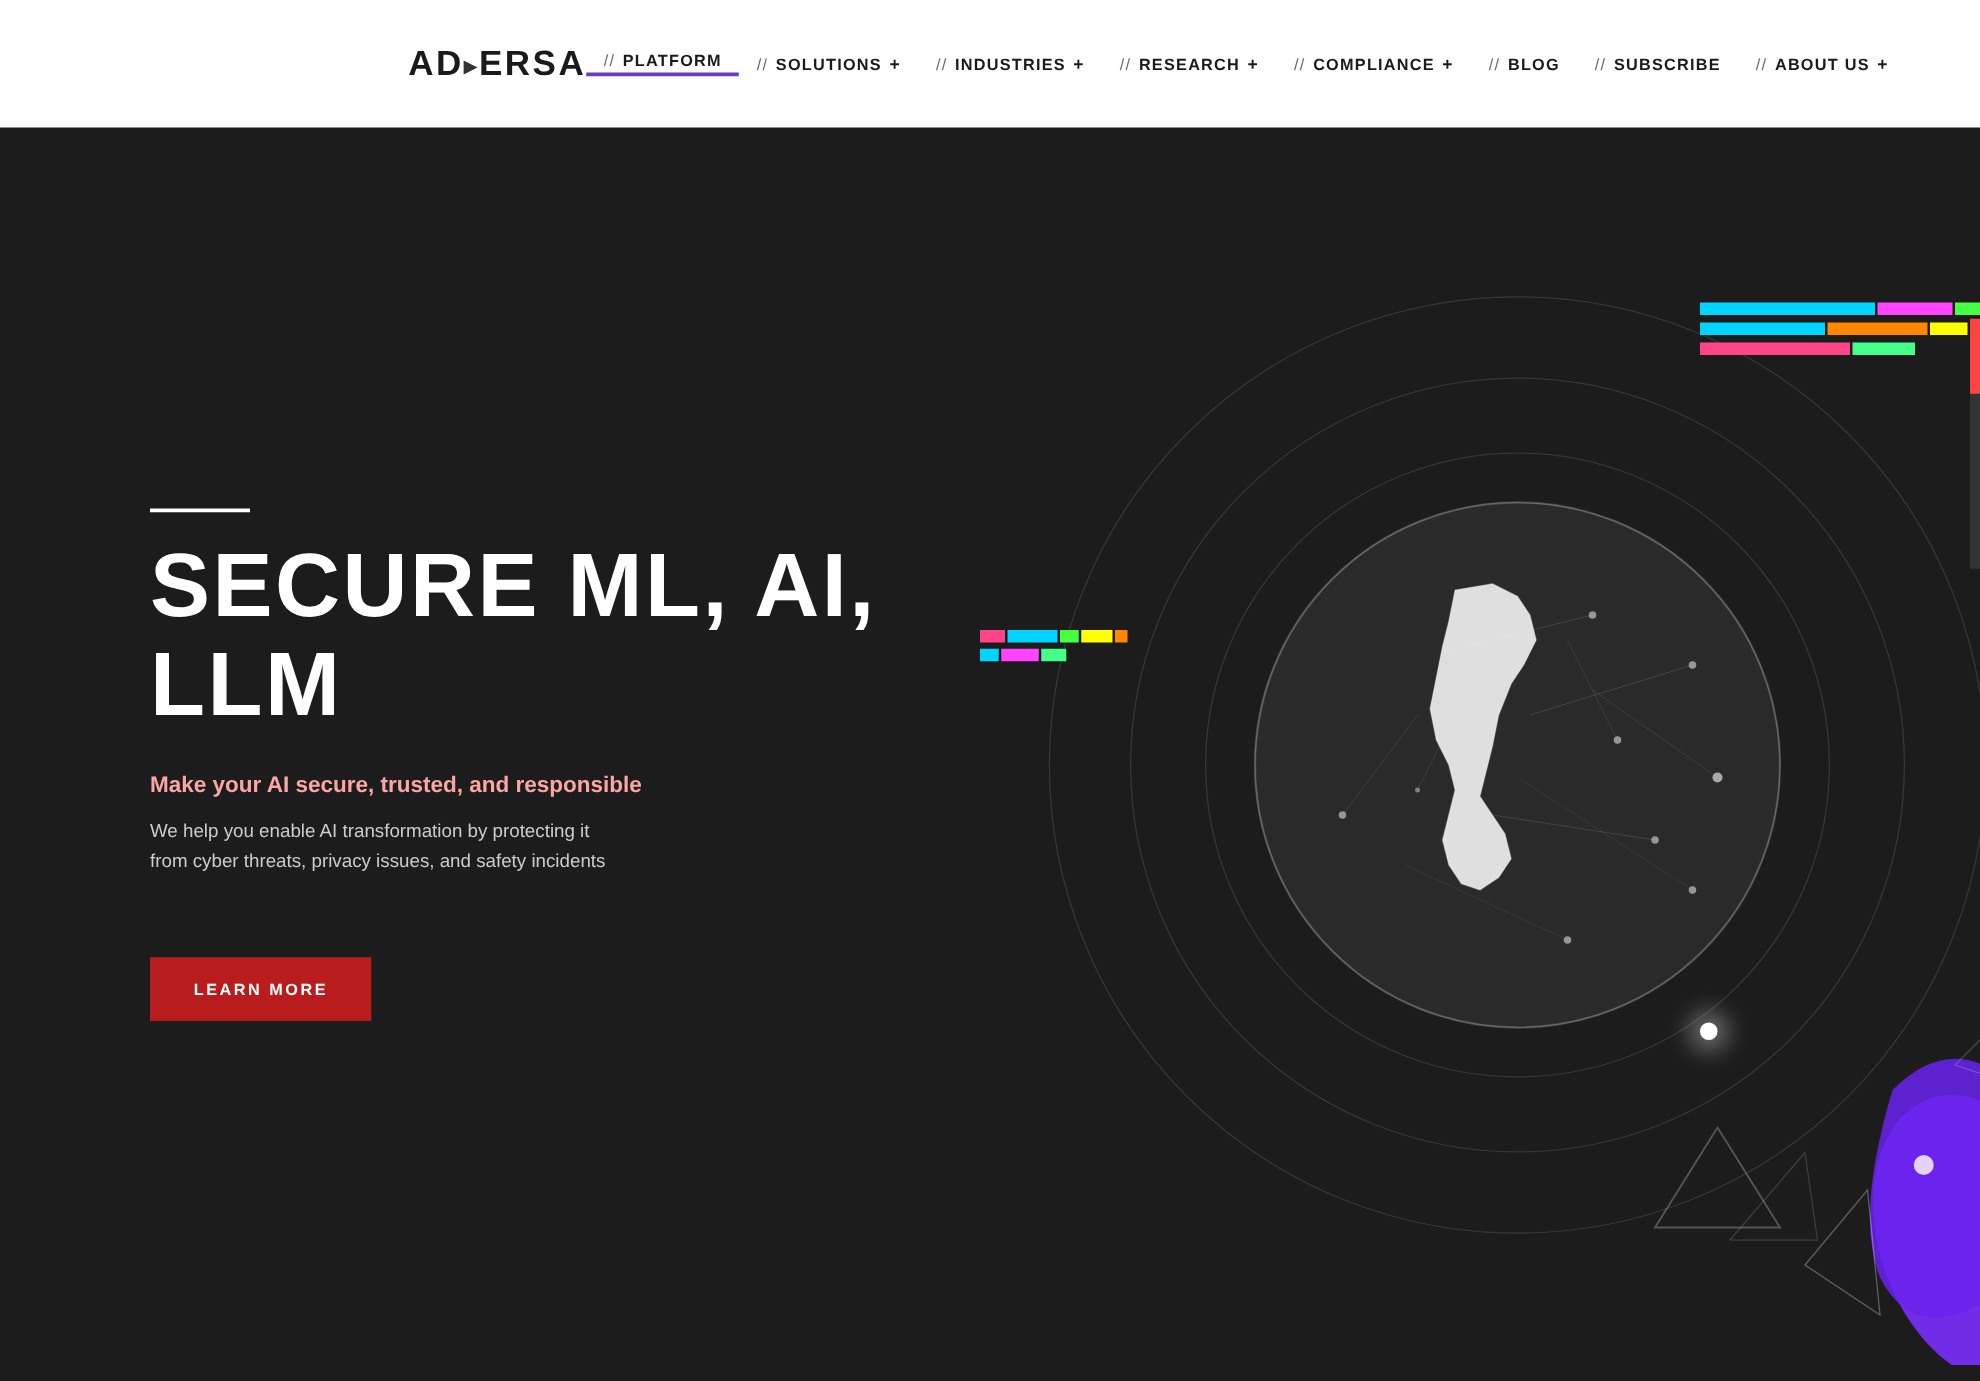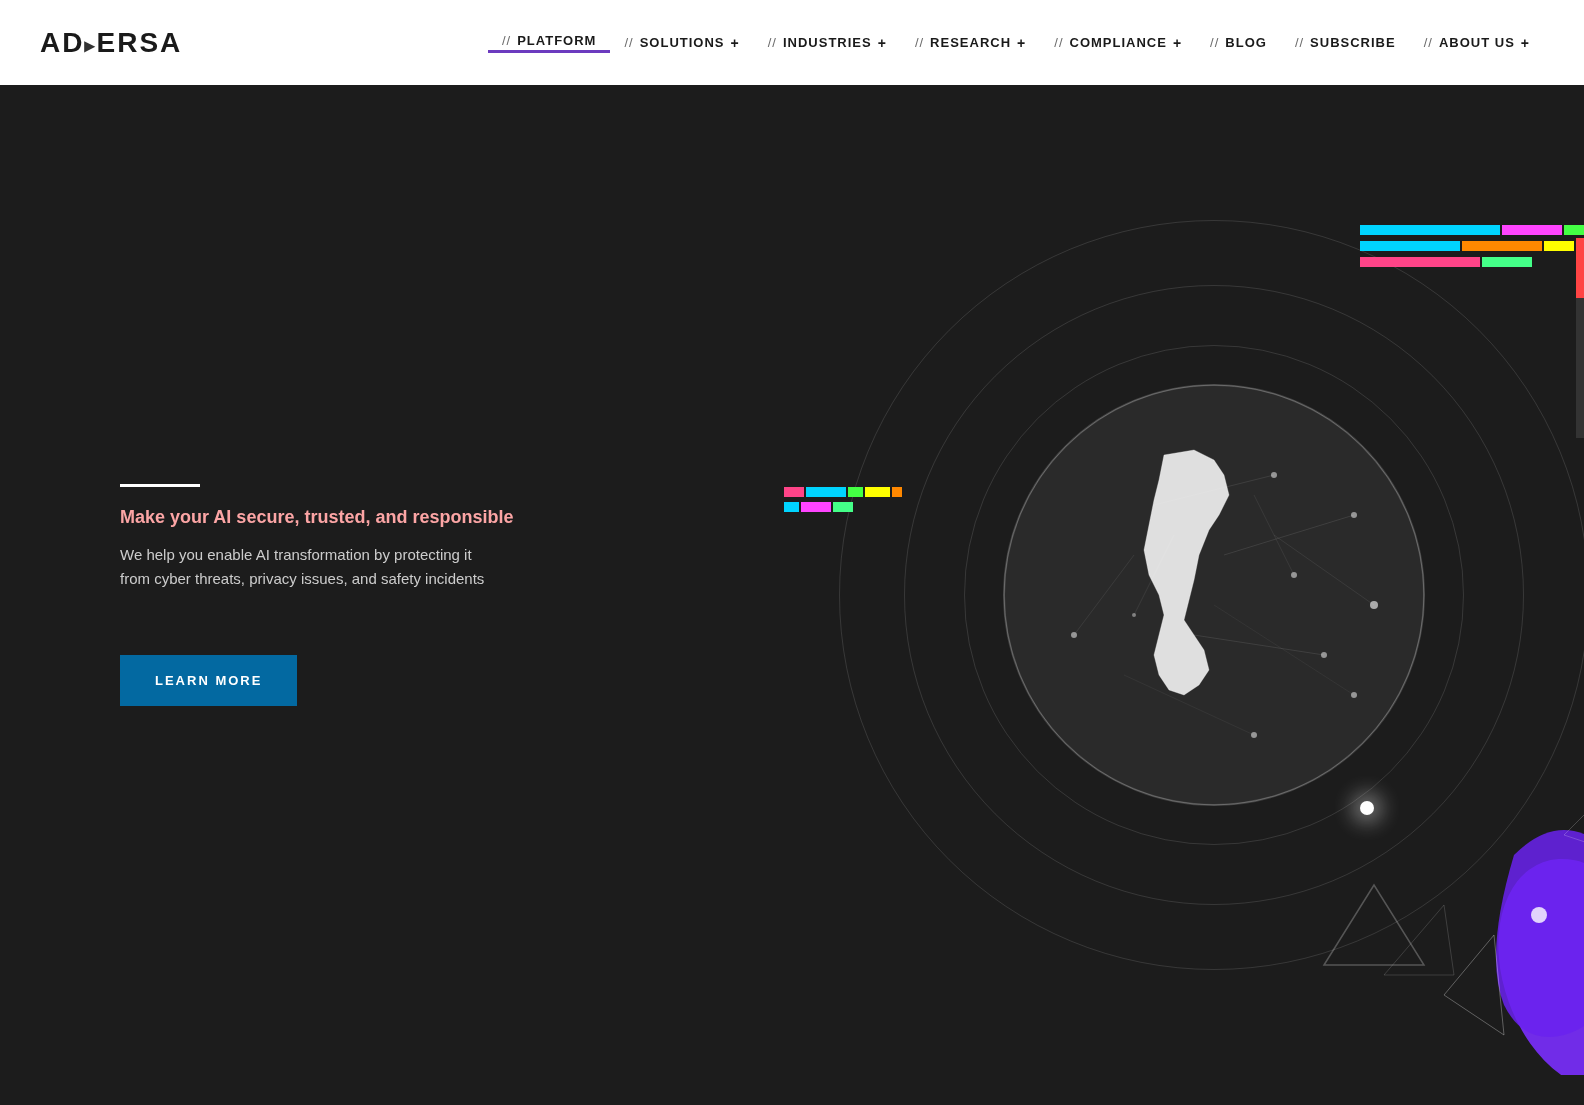--- a/index.html
+++ b/index.html
@@ -12,25 +12,25 @@
       font-family: 'Arial', sans-serif;
       width: 1584px;
       height: 1105px;
       overflow: hidden;
       background: #1a1a1a;
     }
 
     
     .header {
       background: #ffffff;
-      height: 85px;
-      display: flex;
-      align-items: center;
-      justify-content: space-between;
-      padding: 0 40px;
+      height: 102px;
+      display: flex;
+      align-items: center;
+      justify-content: flex-end;
+      padding: 0 59px;
       position: relative;
       z-index: 10;
     }
 
     .logo {
       display: flex;
       align-items: center;
     }
 
     .logo-text {
@@ -125,21 +125,21 @@
 
     .hero-description {
       font-size: 15px;
       color: #cccccc;
       line-height: 1.6;
       margin-bottom: 64px;
       max-width: 380px;
     }
 
     .learn-more-btn {
-      background: #0369a1;
+      background: #b91c1c;
       color: #ffffff;
       border: none;
       padding: 18px 35px;
       font-size: 13px;
       font-weight: 700;
       letter-spacing: 2px;
       text-transform: uppercase;
       cursor: pointer;
     }
 
@@ -248,20 +248,21 @@
         <span>ABOUT US</span>
         <span class="plus">+</span>
     </a>
   </nav>
 </header>
 
 <section class="hero">
 
   <div class="hero-content">
     <div class="hero-line"></div>
+    <h1 class="hero-title">SECURE ML, AI, LLM</h1>
     <p class="hero-subtitle">Make your AI secure, trusted, and responsible</p>
     <p class="hero-description">We help you enable AI transformation by protecting it from cyber threats, privacy issues, and safety incidents</p>
     <button class="learn-more-btn">LEARN MORE</button>
   </div>
 
   <div class="hero-visual">
 
     <div class="globe-rings">
       <div class="ring ring-1"></div>
       <div class="ring ring-2"></div>

